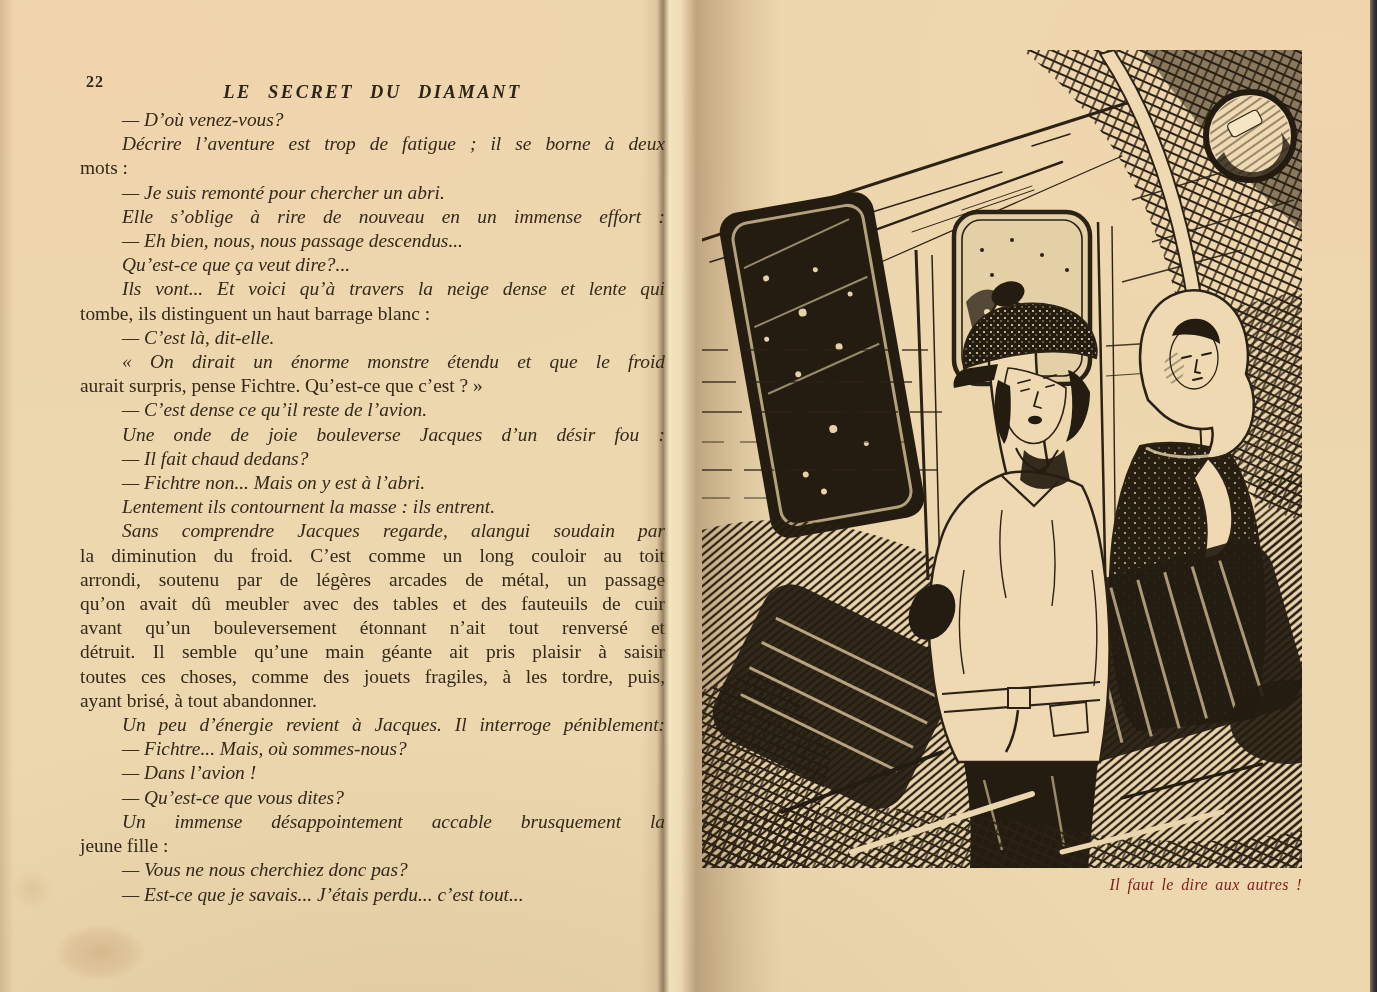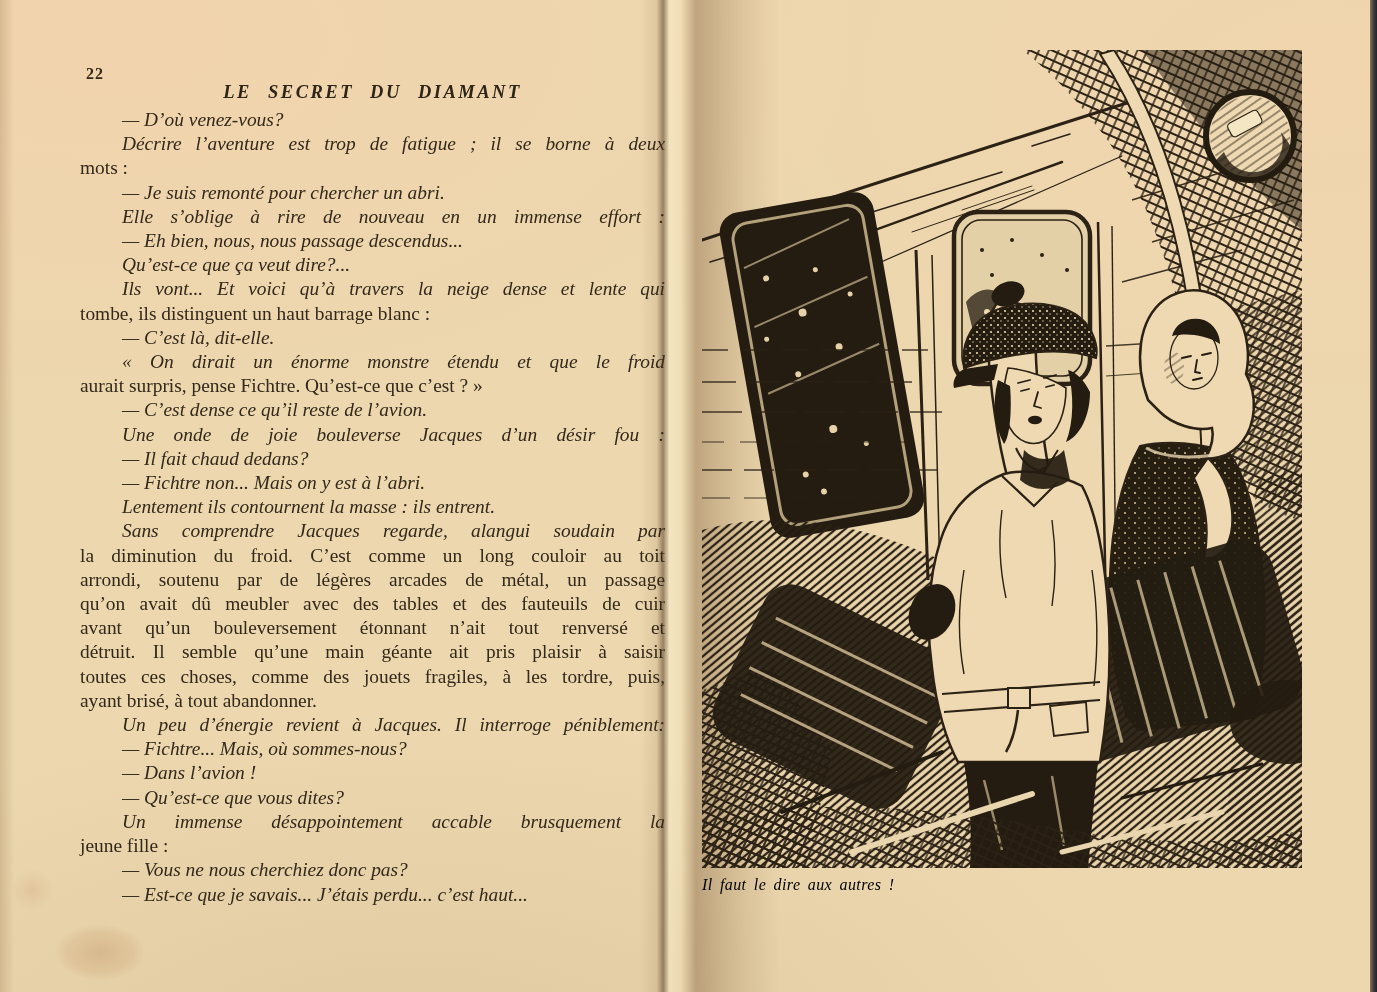--- a/index.html
+++ b/index.html
@@ -32,21 +32,21 @@
       rgba(95,60,28,0.22) 55%,
       rgba(95,60,28,0.10) 75%,
       rgba(95,60,28,0) 100%);
   }
   .edge-strip{
     position:absolute;right:0;top:0;width:7px;height:992px;
     background:linear-gradient(90deg,#8a7355,#3a3a40 55%,#232327);
   }
   
   .lp-header{position:absolute;left:80px;top:62px;width:585px;height:26px;color:#33281a;}
-  .pagenum{position:absolute;left:6px;top:3px;font-size:16px;font-weight:700;letter-spacing:1px;}
+  .pagenum{position:absolute;left:6px;top:11px;font-size:16px;font-weight:700;letter-spacing:1px;}
   .running-title{
     display:block;text-align:center;
     font-style:italic;font-weight:700;font-size:18.5px;
     letter-spacing:2.5px;word-spacing:9px;color:#2f2517;margin-top:20px;
   }
   .text-block{
     position:absolute;left:80px;top:108px;width:585px;
     font-size:19.4px;line-height:24.2px;color:#33281a;
   }
   .line{white-space:nowrap;}
@@ -57,21 +57,21 @@
     background:radial-gradient(closest-side, rgba(165,100,50,0.22), rgba(165,100,50,0.10) 55%, rgba(165,100,50,0) 75%);
   }
   .stain2{
     position:absolute;left:2px;top:860px;width:60px;height:60px;border-radius:50%;
     background:radial-gradient(closest-side, rgba(165,100,50,0.12), rgba(165,100,50,0) 70%);
   }
   
   .illustration{position:absolute;left:702px;top:50px;width:600px;height:818px;}
   .caption{
     position:absolute;left:702px;top:876px;width:600px;
-    text-align:left;font-style:italic;font-size:16px;color:#000000;
+    text-align:right;font-style:italic;font-size:16px;color:#7f1d1d;
     letter-spacing:0.4px;word-spacing:3px;
   }
 </style>
 </head>
 <body>
 
 <div class="paper"></div>
 <div class="left-edge-shade"></div>
 
 <div>
@@ -105,21 +105,21 @@
       <div class="line fill">détruit. Il semble qu’une main géante ait pris plaisir à saisir</div>
       <div class="line fill">toutes ces choses, comme des jouets fragiles, à les tordre, puis,</div>
       <div class="line">ayant brisé, à tout abandonner.</div>
       <div class="line indent fill">Un peu d’énergie revient à Jacques. Il interroge péniblement:</div>
       <div class="line indent">— Fichtre... Mais, où sommes-nous?</div>
       <div class="line indent">— Dans l’avion !</div>
       <div class="line indent">— Qu’est-ce que vous dites?</div>
       <div class="line indent fill">Un immense désappointement accable brusquement la</div>
       <div class="line">jeune fille :</div>
       <div class="line indent">— Vous ne nous cherchiez donc pas?</div>
-      <div class="line indent">— Est-ce que je savais... J’étais perdu... c’est haut...</div>
+      <div class="line indent">— Est-ce que je savais... J’étais perdu... c’est tout...</div>
     </div>
   <div class="stain"></div>
   <div class="stain2"></div>
 </div>
 
 <div class="gutter"></div>
 
 <div>
   <div class="illustration">
     <svg width="600" height="818" viewBox="0 0 600 818" xmlns="http://www.w3.org/2000/svg">

